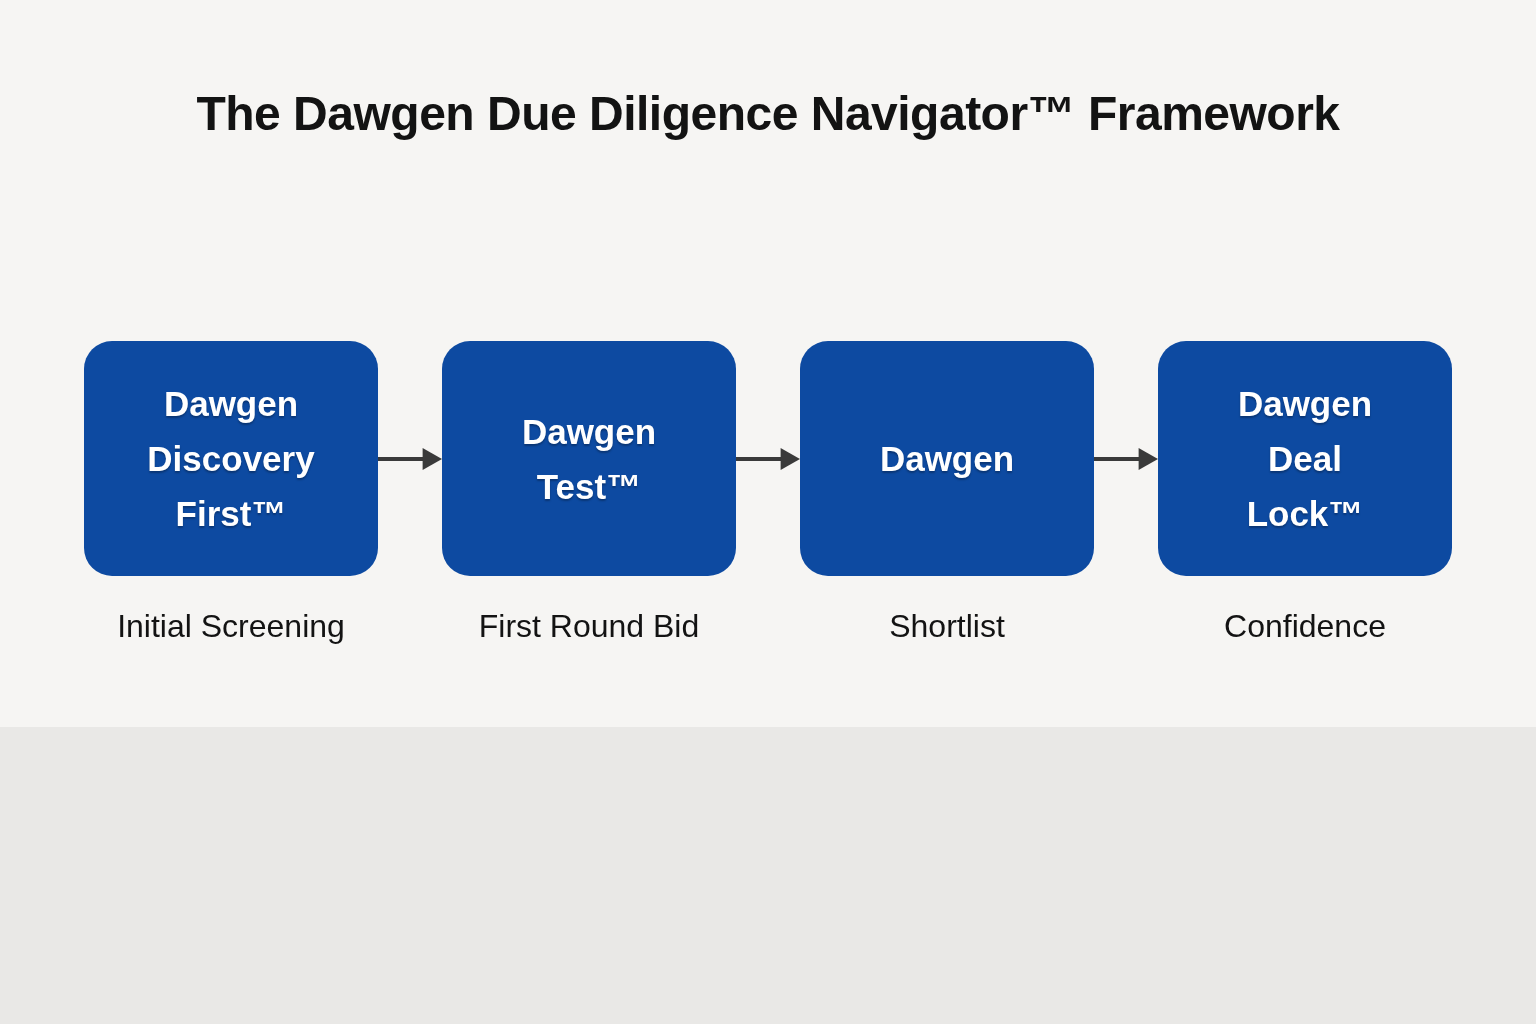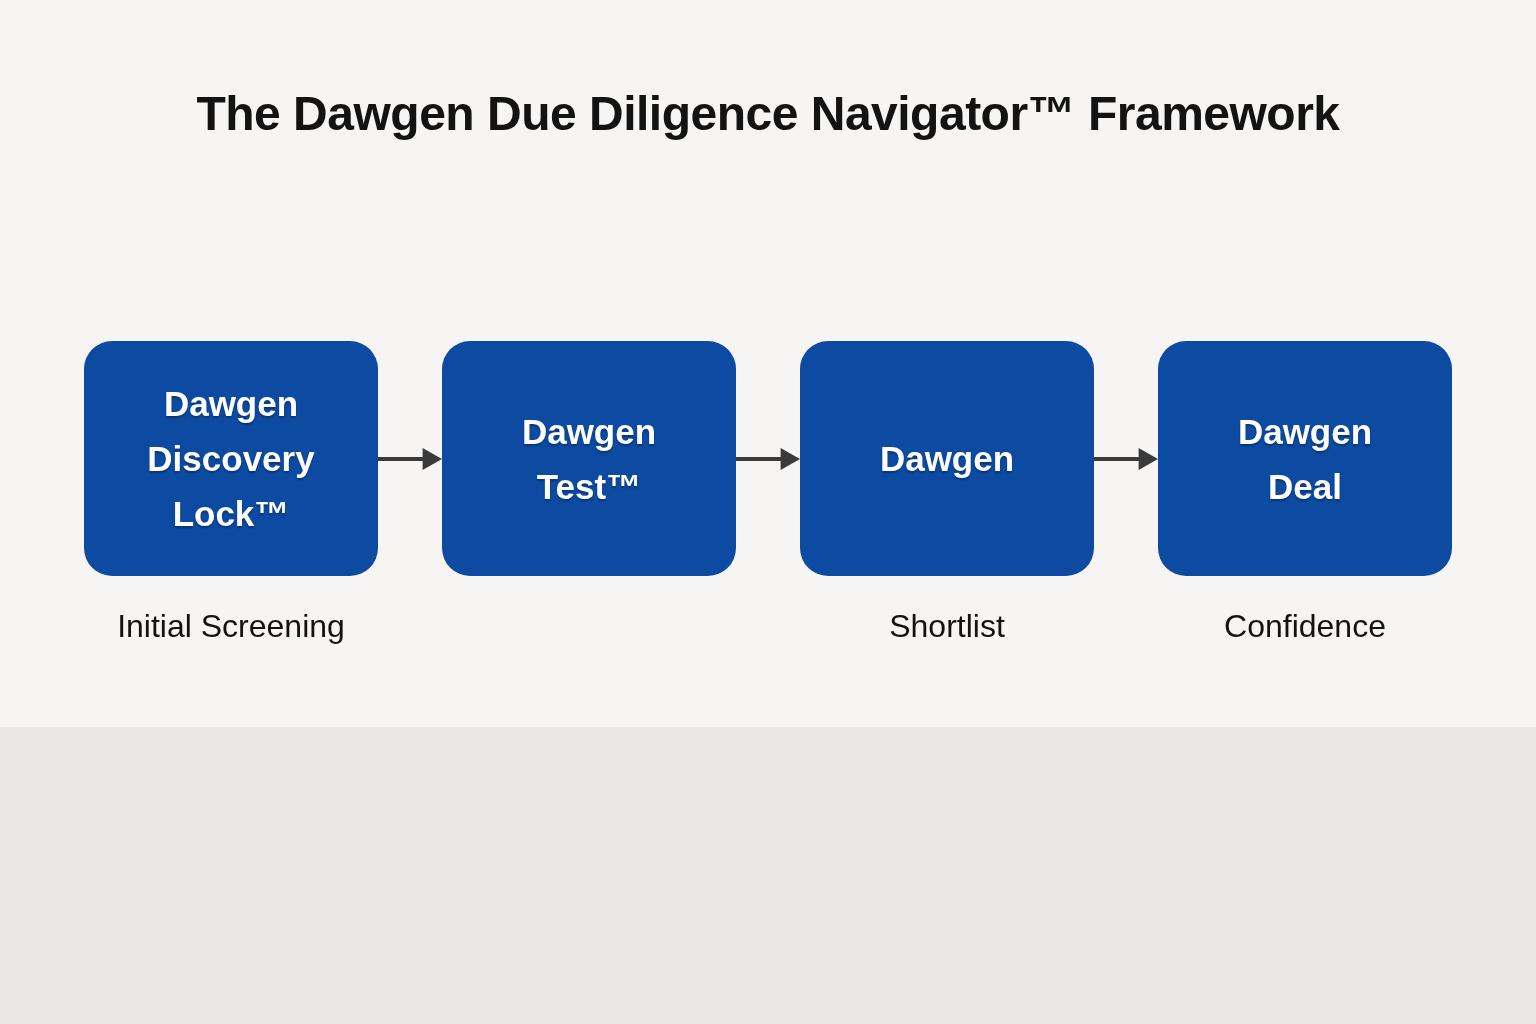--- a/index.html
+++ b/index.html
@@ -89,37 +89,38 @@
 <div class="slide">
 
   <h1 class="title">The Dawgen Due Diligence Navigator™ Framework</h1>
 
   <div class="flow">
 
     <div class="stage">
       <div class="box">
         <div class="box-line">Dawgen</div>
         <div class="box-line">Discovery</div>
-        <div class="box-line">Lock™</div>
+        <div class="box-line">First™</div>
       </div>
       <div class="stage-label">Initial Screening</div>
     </div>
 
     <div class="arrow-cell">
       <svg viewBox="0 0 66 26" preserveAspectRatio="none">
         <rect x="0" y="11" width="50" height="4" class="arrow-fill" fill="#3A3A3A"></rect>
         <polygon points="46,2 66,13 46,24" class="arrow-fill" fill="#3A3A3A"></polygon>
       </svg>
     </div>
 
     <div class="stage">
       <div class="box">
         <div class="box-line">Dawgen</div>
         <div class="box-line">Test™</div>
       </div>
+      <div class="stage-label">First Round Bid</div>
     </div>
 
     <div class="arrow-cell">
       <svg viewBox="0 0 66 26" preserveAspectRatio="none">
         <rect x="0" y="11" width="50" height="4" class="arrow-fill" fill="#3A3A3A"></rect>
         <polygon points="46,2 66,13 46,24" class="arrow-fill" fill="#3A3A3A"></polygon>
       </svg>
     </div>
 
     <div class="stage">
@@ -133,18 +134,19 @@
       <svg viewBox="0 0 66 26" preserveAspectRatio="none">
         <rect x="0" y="11" width="50" height="4" class="arrow-fill" fill="#3A3A3A"></rect>
         <polygon points="46,2 66,13 46,24" class="arrow-fill" fill="#3A3A3A"></polygon>
       </svg>
     </div>
 
     <div class="stage">
       <div class="box">
         <div class="box-line">Dawgen</div>
         <div class="box-line">Deal</div>
+        <div class="box-line">Lock™</div>
       </div>
       <div class="stage-label">Confidence</div>
     </div>
 
   </div>
 </div>
 
 </body></html>

